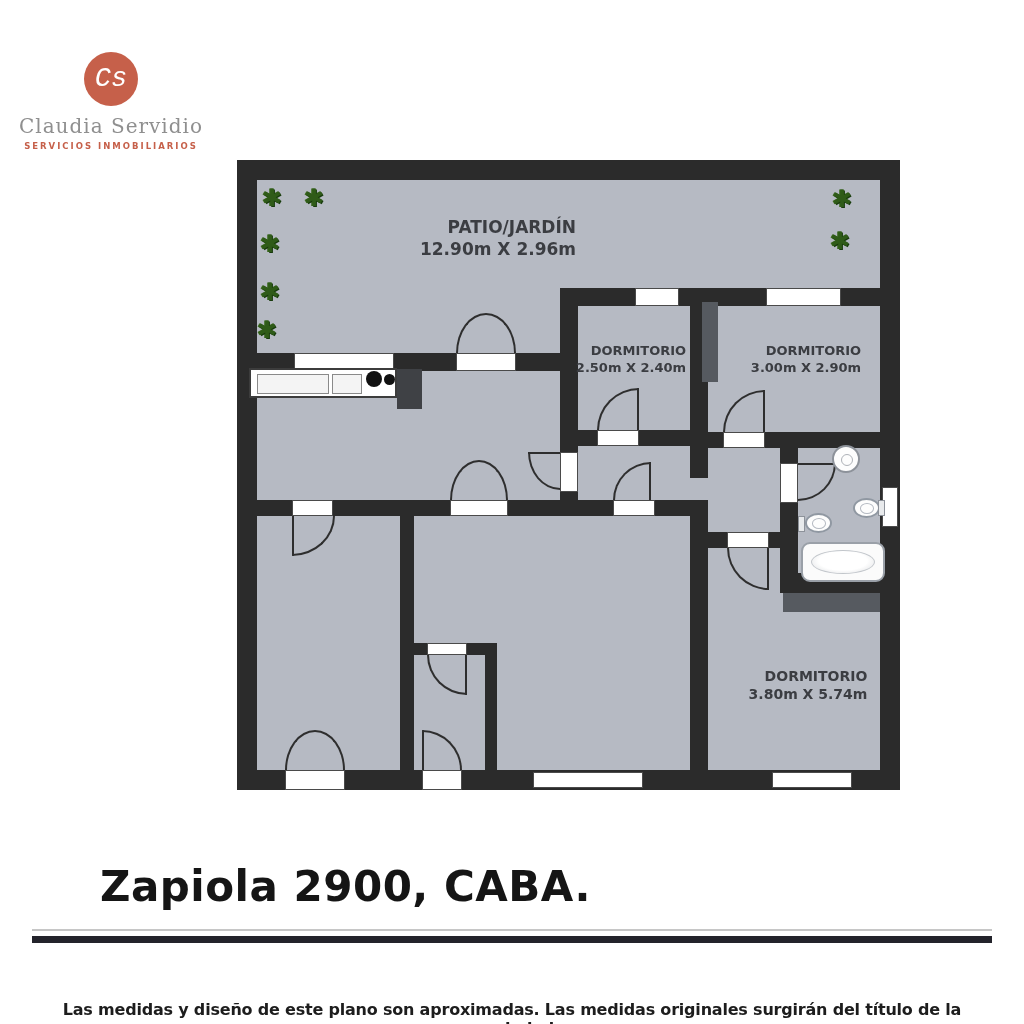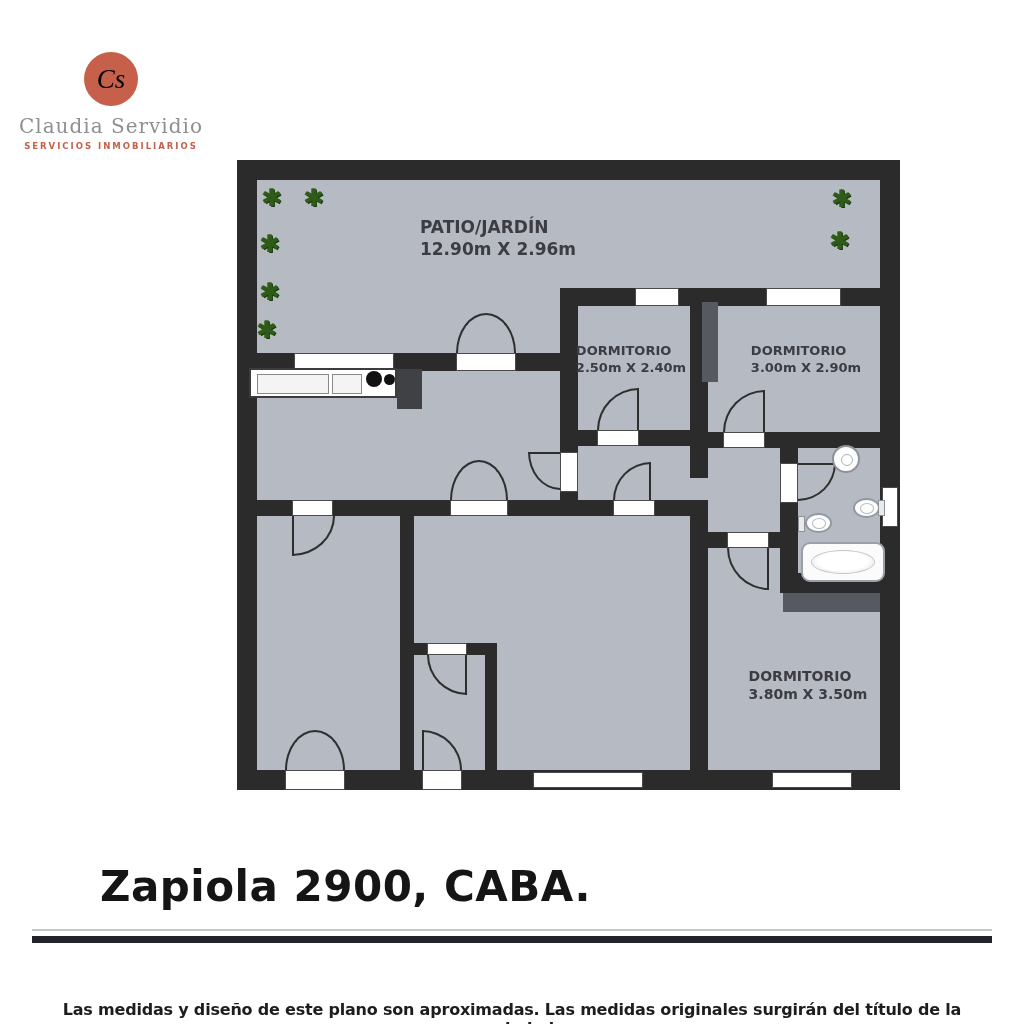--- a/index.html
+++ b/index.html
@@ -1,35 +1,35 @@
 <!DOCTYPE html>
 <html><head>
 <meta charset="utf-8">
 <style>
   html,body{margin:0;padding:0;}
   body{width:1024px;height:1024px;background:#ffffff;position:relative;overflow:hidden;
        font-family:"DejaVu Sans","Liberation Sans",sans-serif;}
   
   .logo{position:absolute;left:111px;top:52px;width:260px;transform:translateX(-50%);text-align:center;}
   .logo-circle{width:54px;height:54px;border-radius:50%;margin:0 auto;display:flex;align-items:center;justify-content:center;}
-  .logo-monogram{color:#000000;font-family:Liberation Serif, serif;font-style:italic;font-size:27px;line-height:1;}
+  .logo-monogram{color:#ffffff;font-family:Liberation Mono, monospace;font-style:italic;font-size:27px;line-height:1;}
   .logo-name{margin-top:8px;font-family:"DejaVu Serif","Liberation Serif",serif;color:#8f8f8f;font-size:20px;letter-spacing:1px;}
   .logo-tagline{margin-top:3px;font-size:8.5px;letter-spacing:2px;font-weight:bold;}
   
   .plan{position:absolute;left:237px;top:160px;width:663px;height:630px;}
   .wall{position:absolute;background:#2b2b2b;}
   .floor{position:absolute;left:20px;top:20px;width:623px;height:590px;background:#b6bac3;}
   .win{position:absolute;background:#ffffff;border:1px solid #4a4a4a;box-sizing:border-box;}
   .closet{position:absolute;background:#565a60;}
   .arc{position:absolute;border:0 solid #2e2e2e;box-sizing:border-box;}
   .arc-tl{border-top-width:2px;border-left-width:2px;border-top-left-radius:100% 100%;}
   .arc-tr{border-top-width:2px;border-right-width:2px;border-top-right-radius:100% 100%;}
   .arc-bl{border-bottom-width:2px;border-left-width:2px;border-bottom-left-radius:100% 100%;}
   .arc-br{border-bottom-width:2px;border-right-width:2px;border-bottom-right-radius:100% 100%;}
-  .room-label{position:absolute;transform:translate(-50%,-50%);text-align:left;color:#3b3d42;
+  .room-label{position:absolute;transform:translate(-50%,-50%);text-align:right;color:#3b3d42;
               font-weight:600;white-space:nowrap;line-height:1.3;}
   .lab-lg{font-size:17px;}
   .lab-sm{font-size:13px;}
   .plant{position:absolute;font-size:24px;line-height:1;color:#2f5b18;text-shadow:1px 1px 0 #173a0c, -1px 0 0 #3e6b22;}
   
   .counter{position:absolute;background:#fff;border:2px solid #3c3c3c;box-sizing:border-box;}
   .counter-inner{position:absolute;border:1px solid #8a8a8a;background:#f4f4f4;}
   .burner{position:absolute;background:#111;border-radius:50%;}
   .fridge{position:absolute;background:#3f4145;}
   
@@ -155,20 +155,20 @@
   <div class="room-label lab-sm" style="left:394px;top:200px;">
     <div>DORMITORIO</div>
     <div>2.50m X 2.40m</div>
   </div>
   <div class="room-label lab-sm" style="left:569px;top:200px;">
     <div>DORMITORIO</div>
     <div>3.00m X 2.90m</div>
   </div>
   <div class="room-label lab-sm" style="left:571px;top:525px;font-size:14px;">
     <div>DORMITORIO</div>
-    <div>3.80m X 3.50m</div>
+    <div>3.80m X 5.74m</div>
   </div>
 </div>
 
 <div class="addr-title">Zapiola 2900, CABA.</div>
 <div class="rule-light"></div>
 <div class="rule-dark"></div>
 <div class="disclaimer">Las medidas y diseño de este plano son aproximadas. Las medidas originales surgirán del título de la propiedad.</div>
 
 </body></html>

